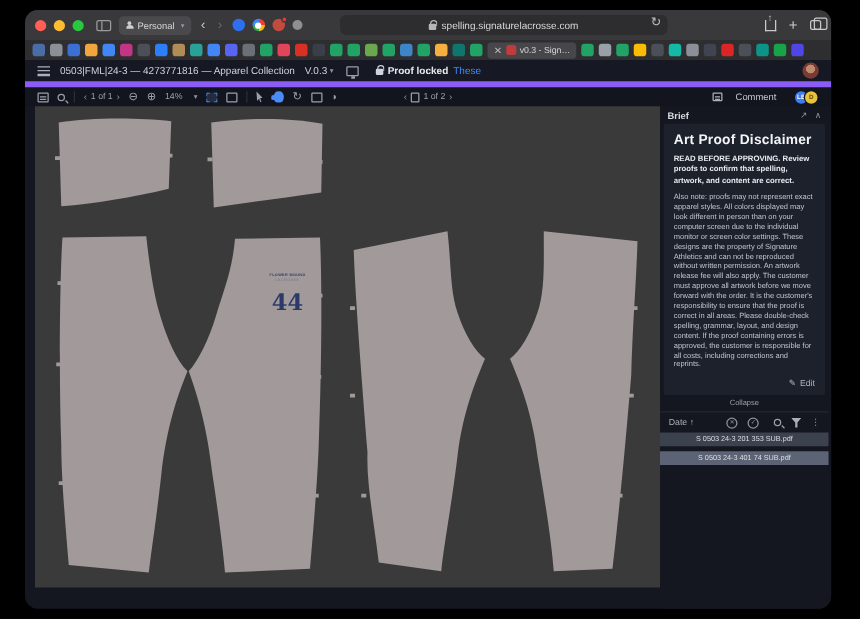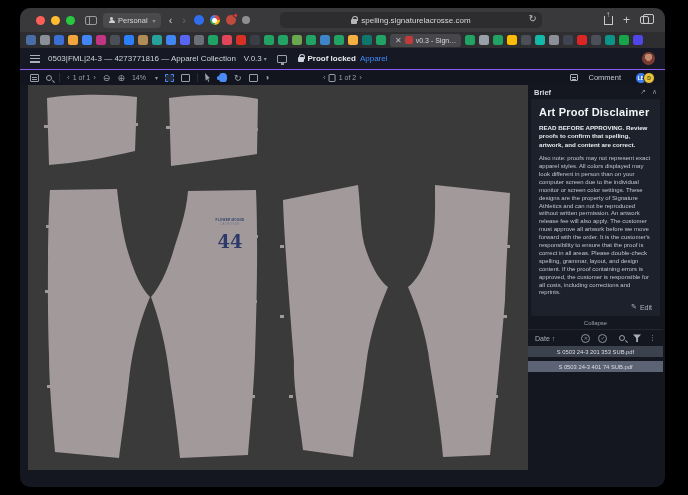--- a/index.html
+++ b/index.html
@@ -3,21 +3,21 @@
 <meta charset="utf-8">
 <style>
   * { margin:0; padding:0; box-sizing:border-box; }
   html,body { width:688px; height:495px; background:#000; overflow:hidden;
     font-family:"Liberation Sans","DejaVu Sans",sans-serif; }
   .window { position:absolute; left:20px; top:8px; width:645px; height:479px;
     border-radius:10px; overflow:hidden; background:#141720; }
 
   
   .chrome { position:absolute; left:0; top:0; width:100%; height:24px; background:#39393b;
-    display:flex; align-items:center; padding:0 16px; gap:6px; }
+    display:flex; align-items:center; padding:0 8px; gap:6px; }
   .tl { width:9px; height:9px; border-radius:50%; }
   .tl.r{background:#ff5f57}.tl.y{background:#febc2e}.tl.g{background:#28c840}
   .sb-toggle { width:12px; height:9px; border:1px solid #9b9b9d; border-radius:2px; position:relative; margin-left:4px;}
   .sb-toggle::after{content:"";position:absolute;left:3px;top:0;bottom:0;width:1px;background:#9b9b9d;}
   .chip { background:#4a4a4d; border-radius:4px; height:15px; display:flex; align-items:center; gap:3px;
     padding:0 5px; color:#d6d6d8; font-size:7.5px; }
   .person { width:7px; height:7px; position:relative; }
   .person::before{content:"";position:absolute;left:2px;top:0;width:3px;height:3px;border-radius:50%;background:#cfcfd1;}
   .person::after{content:"";position:absolute;left:0.5px;top:3.5px;width:6px;height:3px;border-radius:3px 3px 0 0;background:#cfcfd1;}
   .navarr { color:#c9c9cb; font-size:11px; line-height:1; padding:0 2px; }
@@ -44,21 +44,21 @@
   .fav-row { display:flex; gap:4px; }
   .fav { width:10px; height:10px; border-radius:2.5px; flex:0 0 auto; }
   .atab { flex:0 0 auto; height:13px; background:#47474b; border-radius:3px; display:flex; align-items:center;
     gap:3px; padding:0 5px; }
   .atab .x { color:#b9b9bb; font-size:8px; }
   .atab .fv { width:8px; height:8px; border-radius:2px; }
   .atab .lbl { color:#d9d9db; font-size:7px; white-space:nowrap; }
 
   
   .appheader { position:absolute; left:0; top:40px; width:100%; height:22px; background:#161923;
-    border-bottom:1px solid #8b5cf6; display:flex; align-items:center; padding:0 10px; color:#c6cbd4; }
+    border-bottom:5px solid #8b5cf6; display:flex; align-items:center; padding:0 10px; color:#c6cbd4; }
   .burger { width:10px; height:8px; display:flex; flex-direction:column; justify-content:space-between; margin-right:8px;}
   .burger i { height:1.2px; background:#aab0ba; display:block; }
   .apptitle { font-size:8px; color:#ced3db; white-space:nowrap; }
   .ver { font-size:8px; margin-left:8px; color:#ced3db; }
   .caret { font-size:6px; color:#8d93a0; margin-left:2px; }
   .monitor { width:10px; height:8px; border:1px solid #9aa0ab; border-radius:1px; position:relative; margin-left:10px;}
   .monitor::after{content:"";position:absolute;left:3px;bottom:-3px;width:3px;height:2px;background:#9aa0ab;}
   .lockgroup { position:absolute; left:50%; transform:translateX(-50%); display:flex; align-items:center; gap:4px; }
   .locksm { width:6px; height:5px; background:#cfd3db; border-radius:1px; position:relative; margin-top:2px;}
   .locksm::before{content:"";position:absolute;left:1px;top:-3px;width:4px;height:4px;border:1px solid #cfd3db;border-bottom:none;border-radius:3px 3px 0 0;}
@@ -225,21 +225,21 @@
         <i></i>
         <i></i>
       </span>
     <span class="apptitle">0503|FML|24-3 — 4273771816 — Apparel Collection</span>
     <span class="ver"><span>V.0.3</span></span>
     <span class="caret">▾</span>
     <span class="monitor"></span>
     <span class="lockgroup">
       <span class="locksm"></span>
       <span class="prooflocked">Proof locked</span>
-      <span class="unlock">Apparel</span>
+      <span class="unlock">These</span>
     </span>
     <span class="hdr-avatar"></span>
   </div>
 
   <div class="vtoolbar">
     <span class="tbox lines"></span>
     <span class="isearch"></span>
     <span class="sep"></span>
     <span class="pgr">
       <span class="chev">‹</span>

